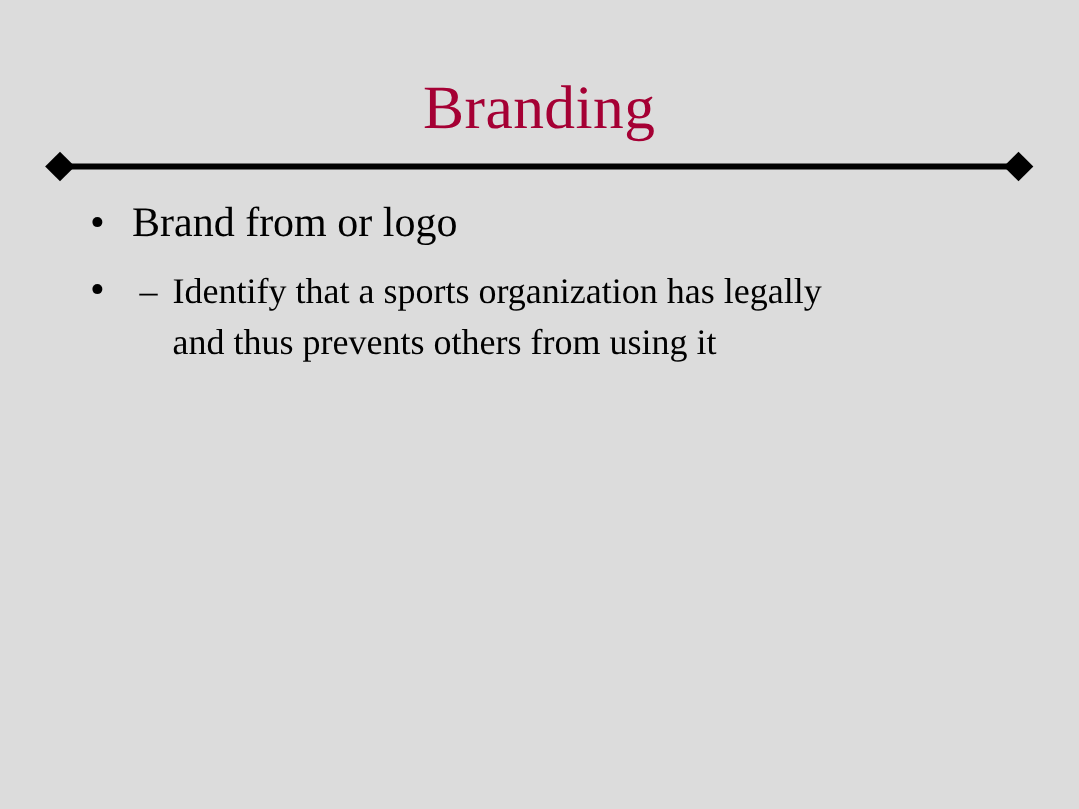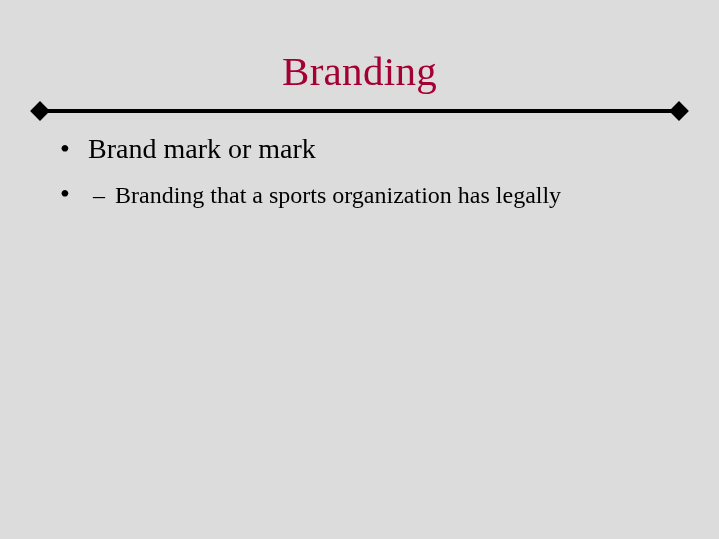--- a/index.html
+++ b/index.html
@@ -121,26 +121,27 @@
   <div class="divider">
     <div class="divider-diamond left"></div>
     <div class="divider-line"></div>
     <div class="divider-diamond right"></div>
   </div>
 
   <div class="body-list">
 
     <div class="bullet-l1">
       <span class="marker">•</span>
-      <span>Brand mark or mark</span>
+      <span>Brand from or logo</span>
     </div>
 
     <div class="bullet-l1">
       <span class="marker">•</span>
     </div>
 
     <div class="bullet-l2">
       <span class="marker">–</span>
-      <span class="l2-line">Branding that a sports organization has legally</span>
+      <span class="l2-line">Identify that a sports organization has legally</span>
+      <span class="l2-line">and thus prevents others from using it</span>
     </div>
 
   </div>
 </div>
 
 </body></html>

